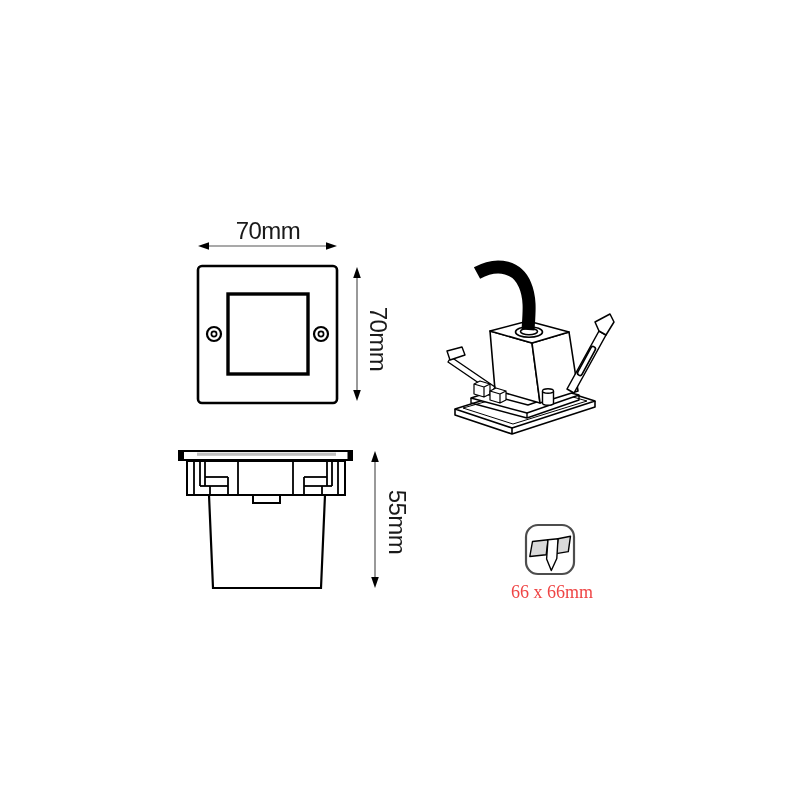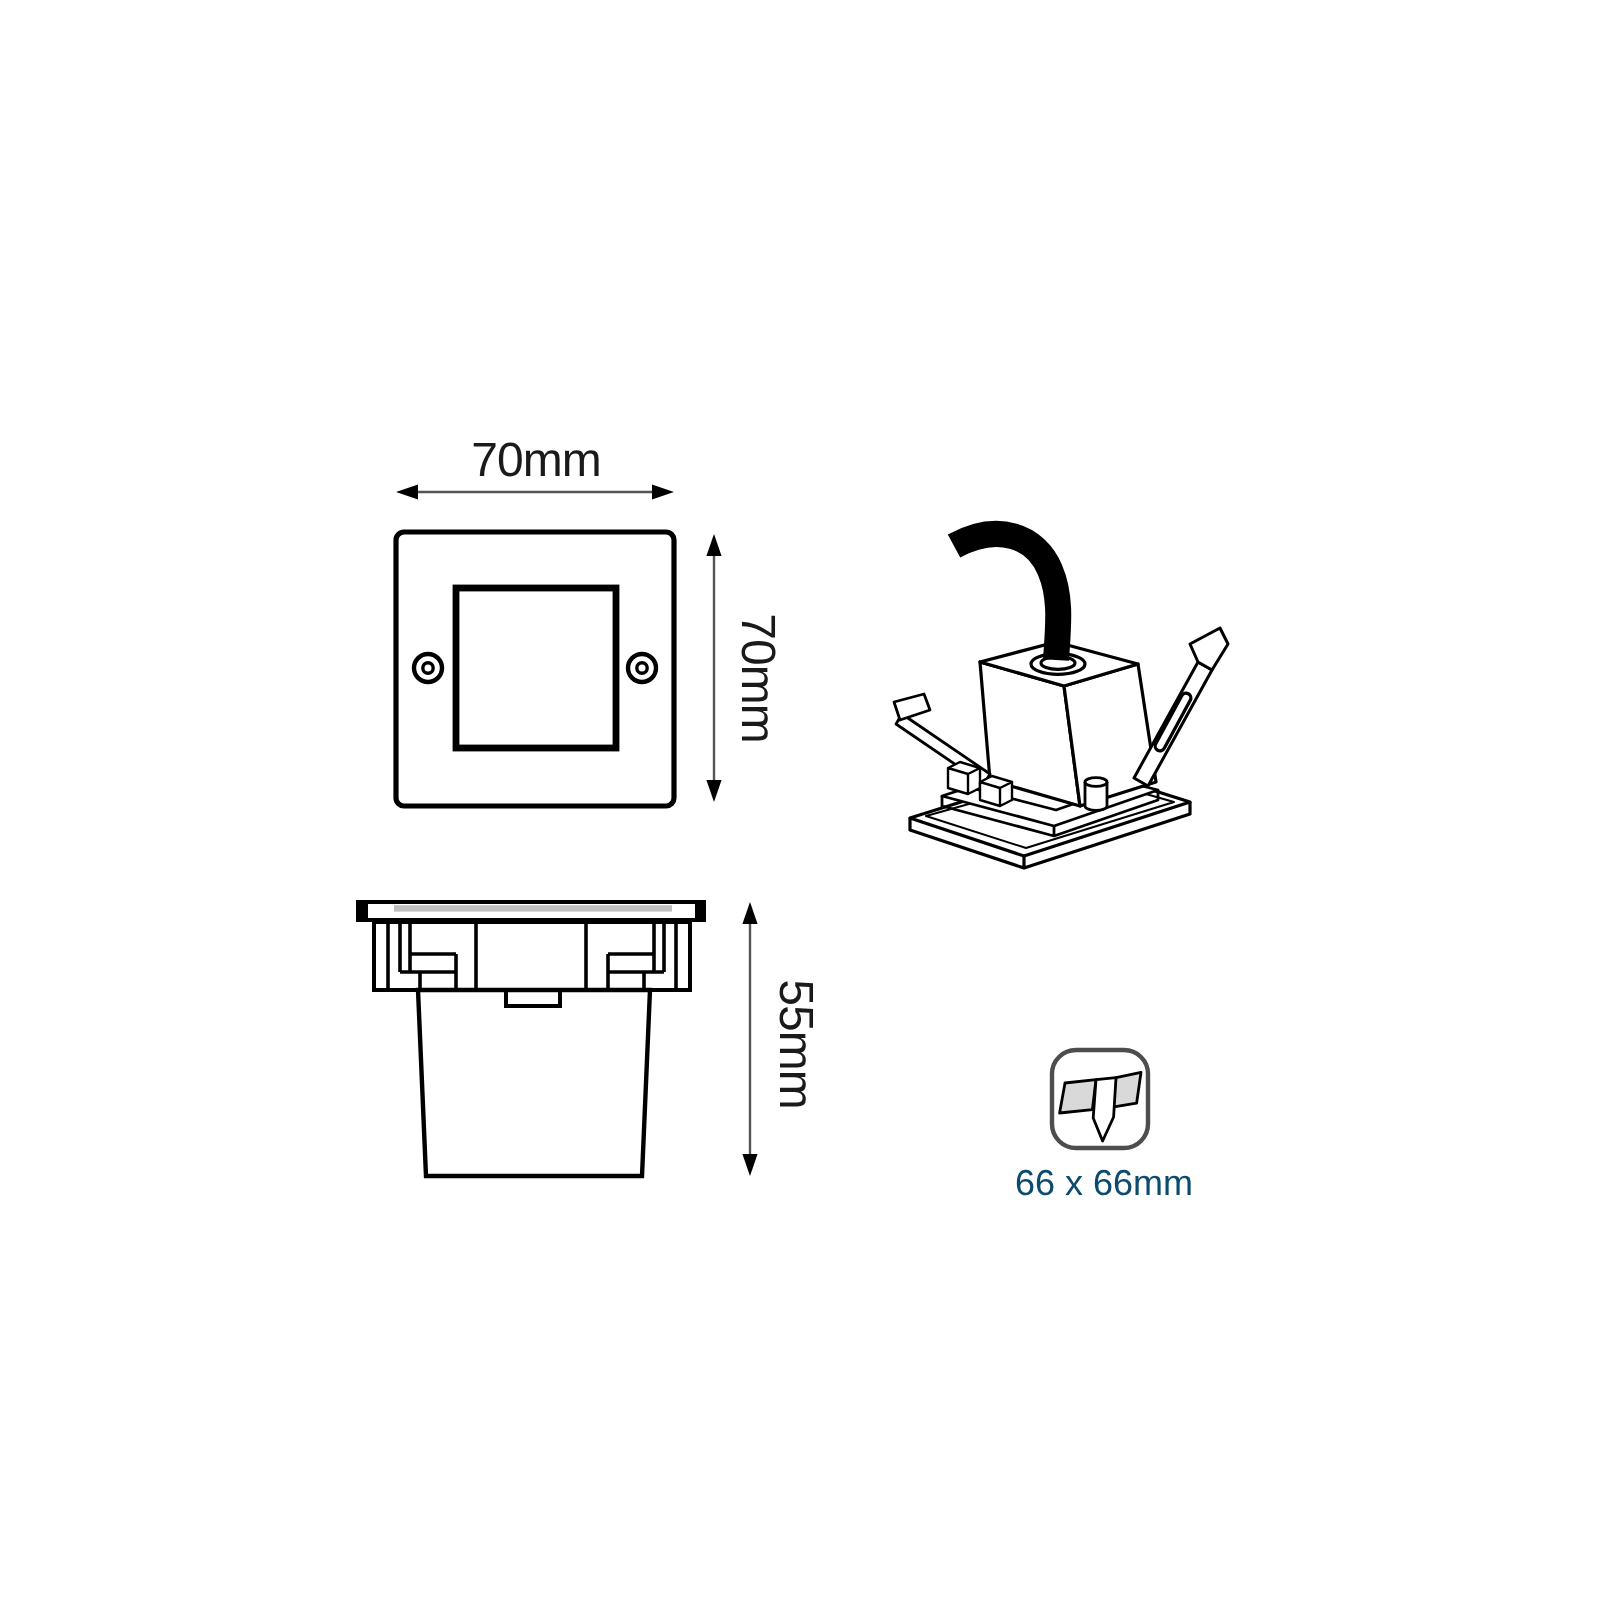--- a/index.html
+++ b/index.html
@@ -19,23 +19,24 @@
     letter-spacing:-0.5px;
     white-space:nowrap;
     transform:translate(-50%,-50%);
   }
   .dim-label.vertical{
     transform:translate(-50%,-50%) rotate(90deg);
   }
   .cutout-label{
     position:absolute;
     font-size:18px;
-    color:#0c4a6e;
+    color:#ef4444;
     white-space:nowrap;
     transform:translate(-50%,-50%);
+    font-family:Liberation Serif, serif;
   }
 </style>
 </head>
 <body>
 
 <div class="canvas">
 
   <svg class="drawing-layer" width="800" height="800" viewBox="0 0 800 800">
 
     <g fill="none" stroke="#000000" stroke-width="2">

